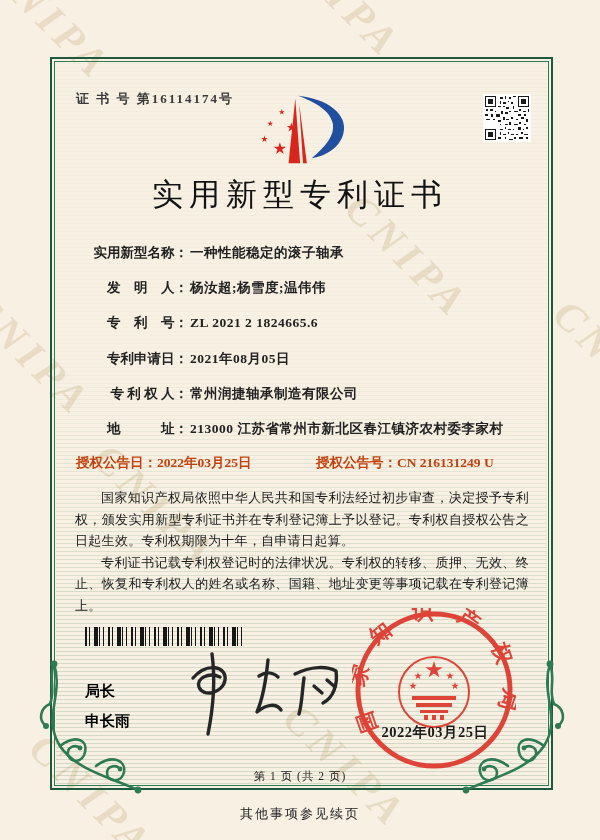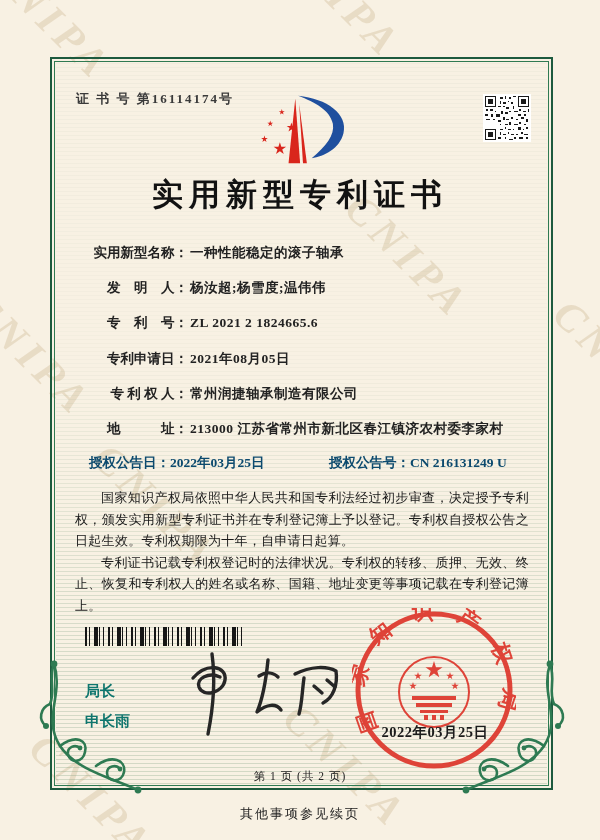--- a/index.html
+++ b/index.html
@@ -41,46 +41,46 @@
   }
   .content { position:absolute; inset:0; z-index:3; }
   .cert-no {
     position:absolute; left:76px; top:90px;
     font-size:13px; letter-spacing:2px; font-weight:700; color:#3a3a3a;
   }
   .logo { position:absolute; left:250px; top:82px; }
   .qr { position:absolute; left:483px; top:94px; }
   .title {
     position:absolute; left:0; top:174px; width:100%;
-    text-align:center; font-size:31px; font-weight:700;
+    text-align:center; font-size:31px; font-weight:400;
     letter-spacing:6px; color:#121212;
   }
   .field { position:absolute; left:76px; font-size:13.5px; font-weight:600; color:#222; white-space:nowrap; }
   .field .lbl { display:inline-block; min-width:112px;text-align:right; }
   .field .val { margin-left:2px; letter-spacing:0.5px;text-align:center; }
-  .field2 { position:absolute; font-size:13.5px; font-weight:600; color:#0c4a6e; white-space:nowrap;margin-left:13px; }
+  .field2 { position:absolute; font-size:13.5px; font-weight:600; color:#c2410c; white-space:nowrap; }
   .body-text {
     position:absolute; left:75px; top:487px; width:454px;
     font-size:13px; line-height:21.5px; text-align:justify;
     color:#1a1a1a; letter-spacing:0.3px;
   }
   .body-text p { text-indent:2em; }
   .barcode {
     position:absolute; left:85px; top:627px; width:158px; height:19px;
     background:repeating-linear-gradient(90deg,
       #161616 0 2px, transparent 2px 4px,
       #161616 4px 5px, transparent 5px 9px,
       #161616 9px 13px, transparent 13px 14px,
       #161616 14px 15px, transparent 15px 18px,
       #161616 18px 19px, transparent 19px 23px);
   }
   .signer {
     position:absolute; left:85px; top:676px;
     font-family:"Liberation Sans","DejaVu Sans",sans-serif;
-    font-size:15px; font-weight:700; color:#0f766e; line-height:30px;
+    font-size:15px; font-weight:700; color:#000000; line-height:30px;
   }
   .signature { position:absolute; left:175px; top:646px; }
   .seal { position:absolute; left:352px; top:608px; opacity:0.9; }
   .seal-date {
     position:absolute; left:360px; top:723px; width:150px; text-align:center;
     font-size:14.5px; font-weight:600; letter-spacing:0.5px; color:#1c1c1c;
     z-index:4;
   }
   .page-no {
     position:absolute; left:0; top:769px; width:100%; text-align:center;

